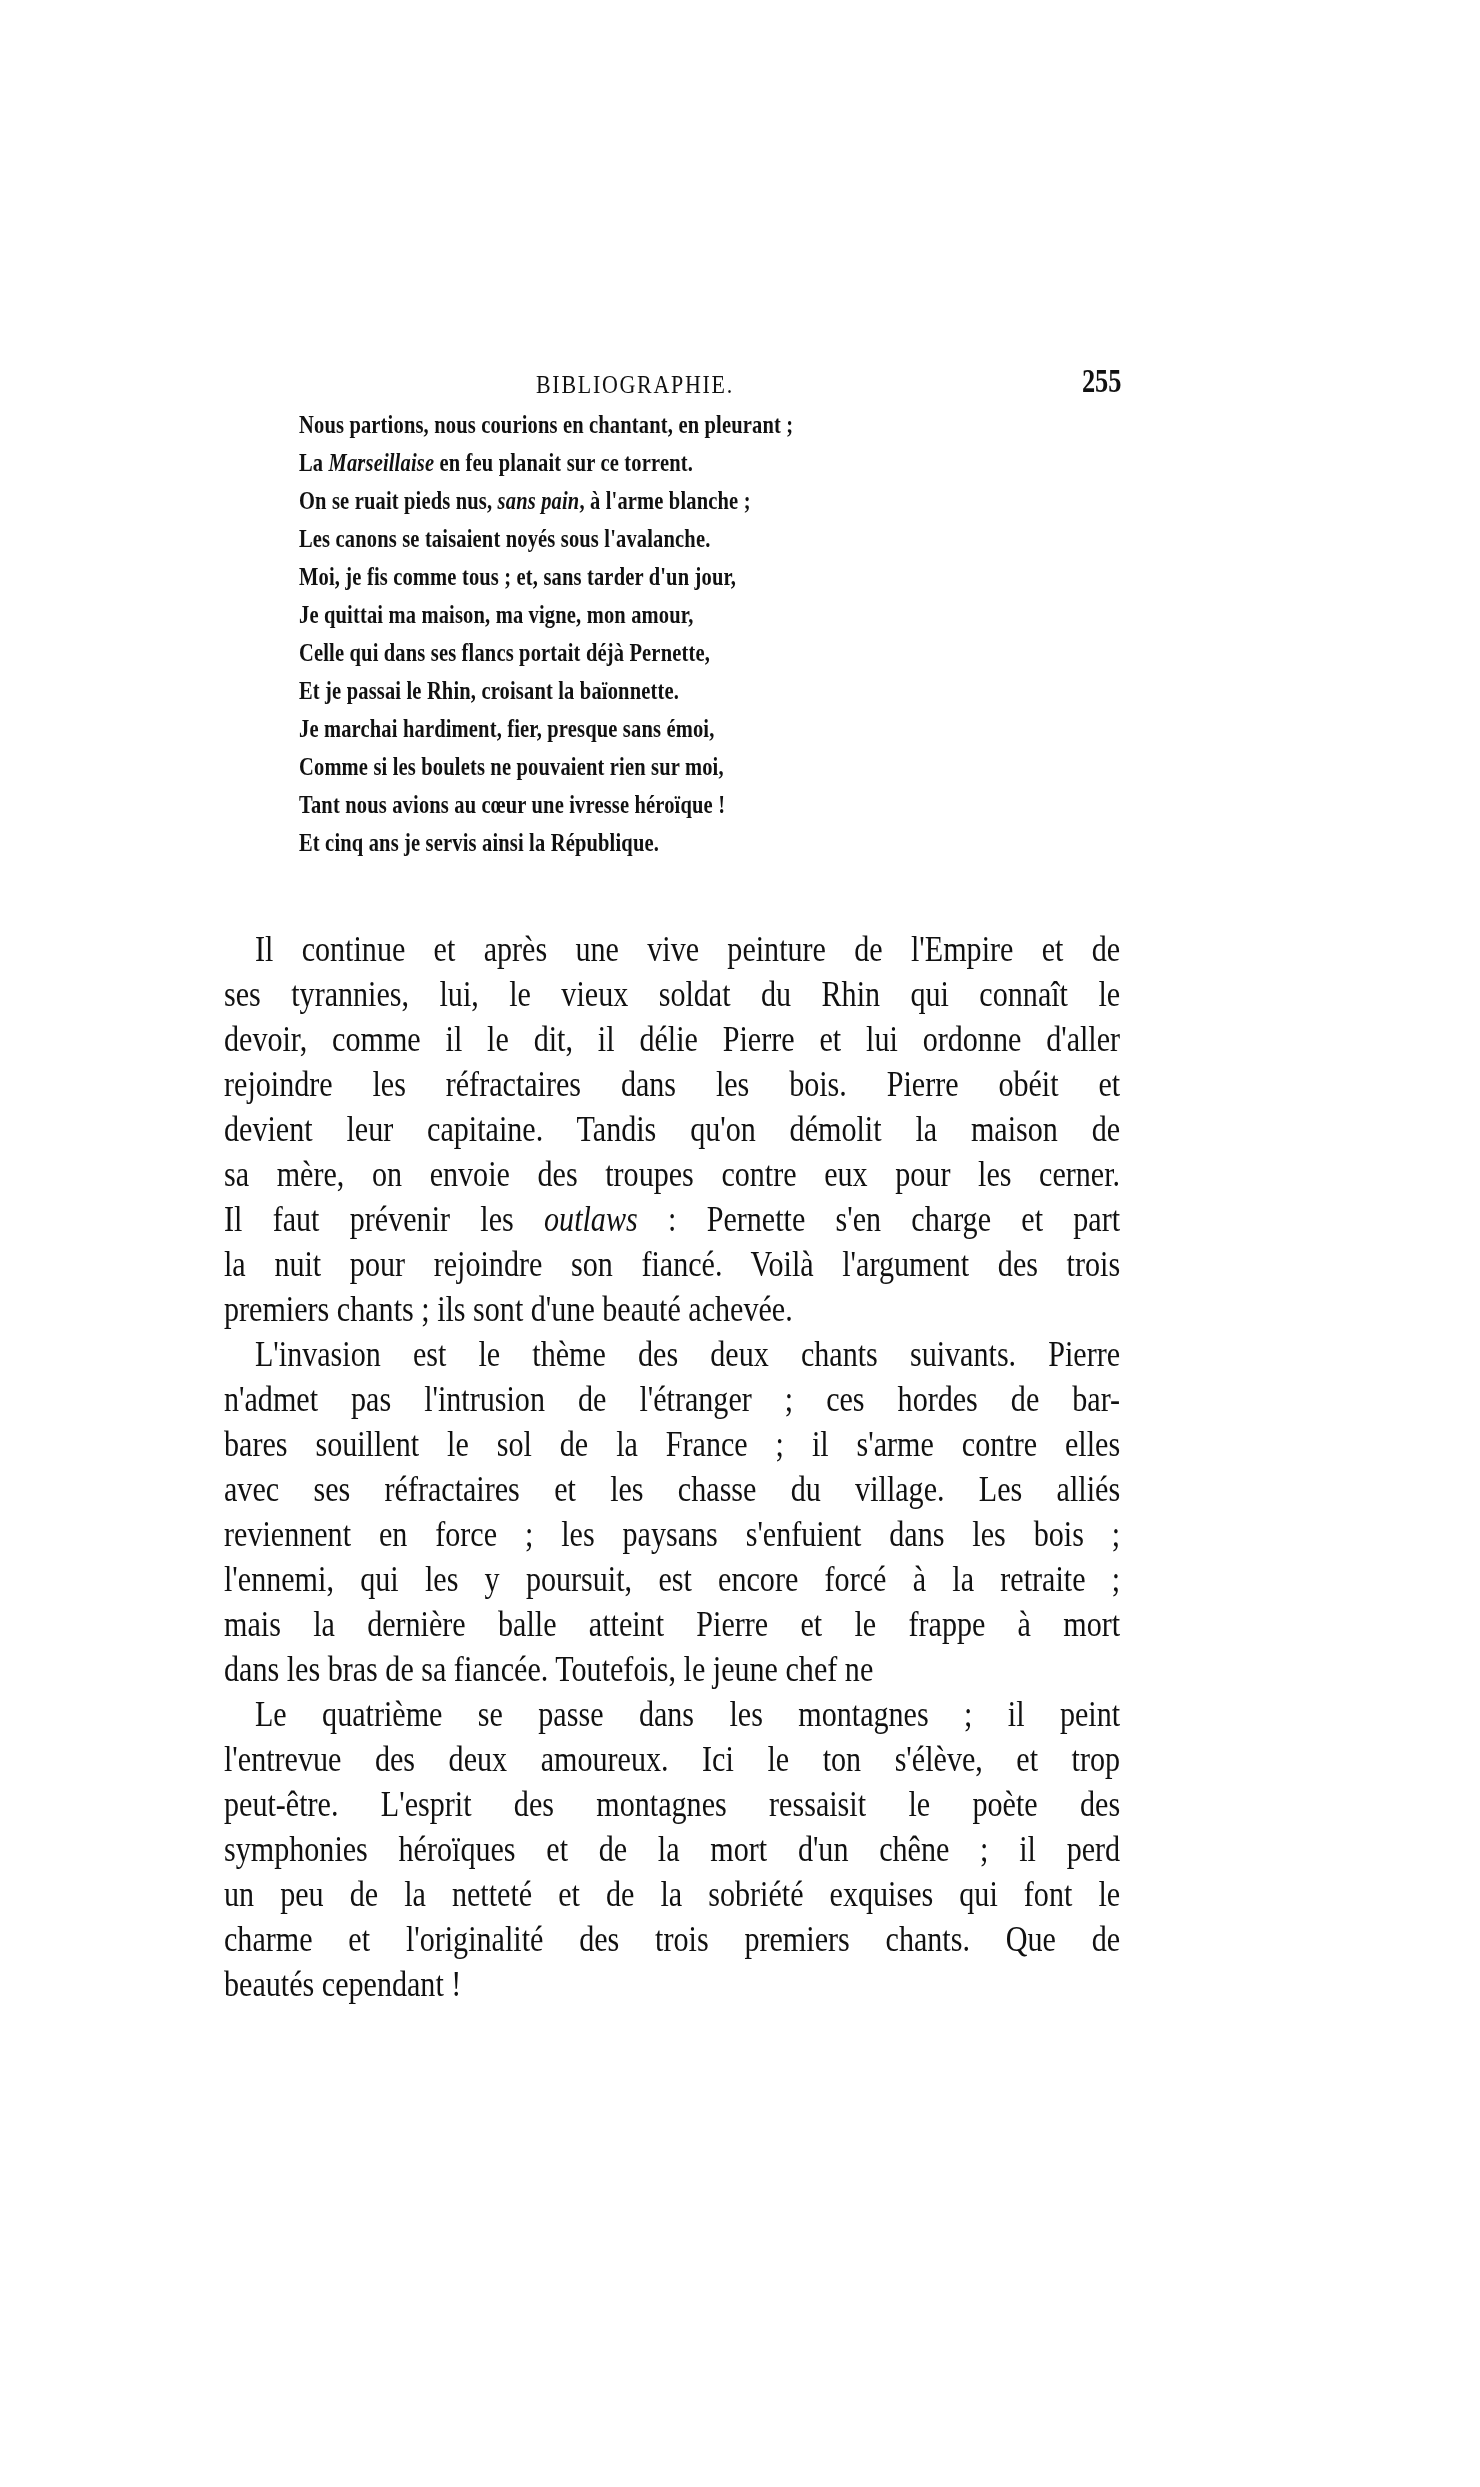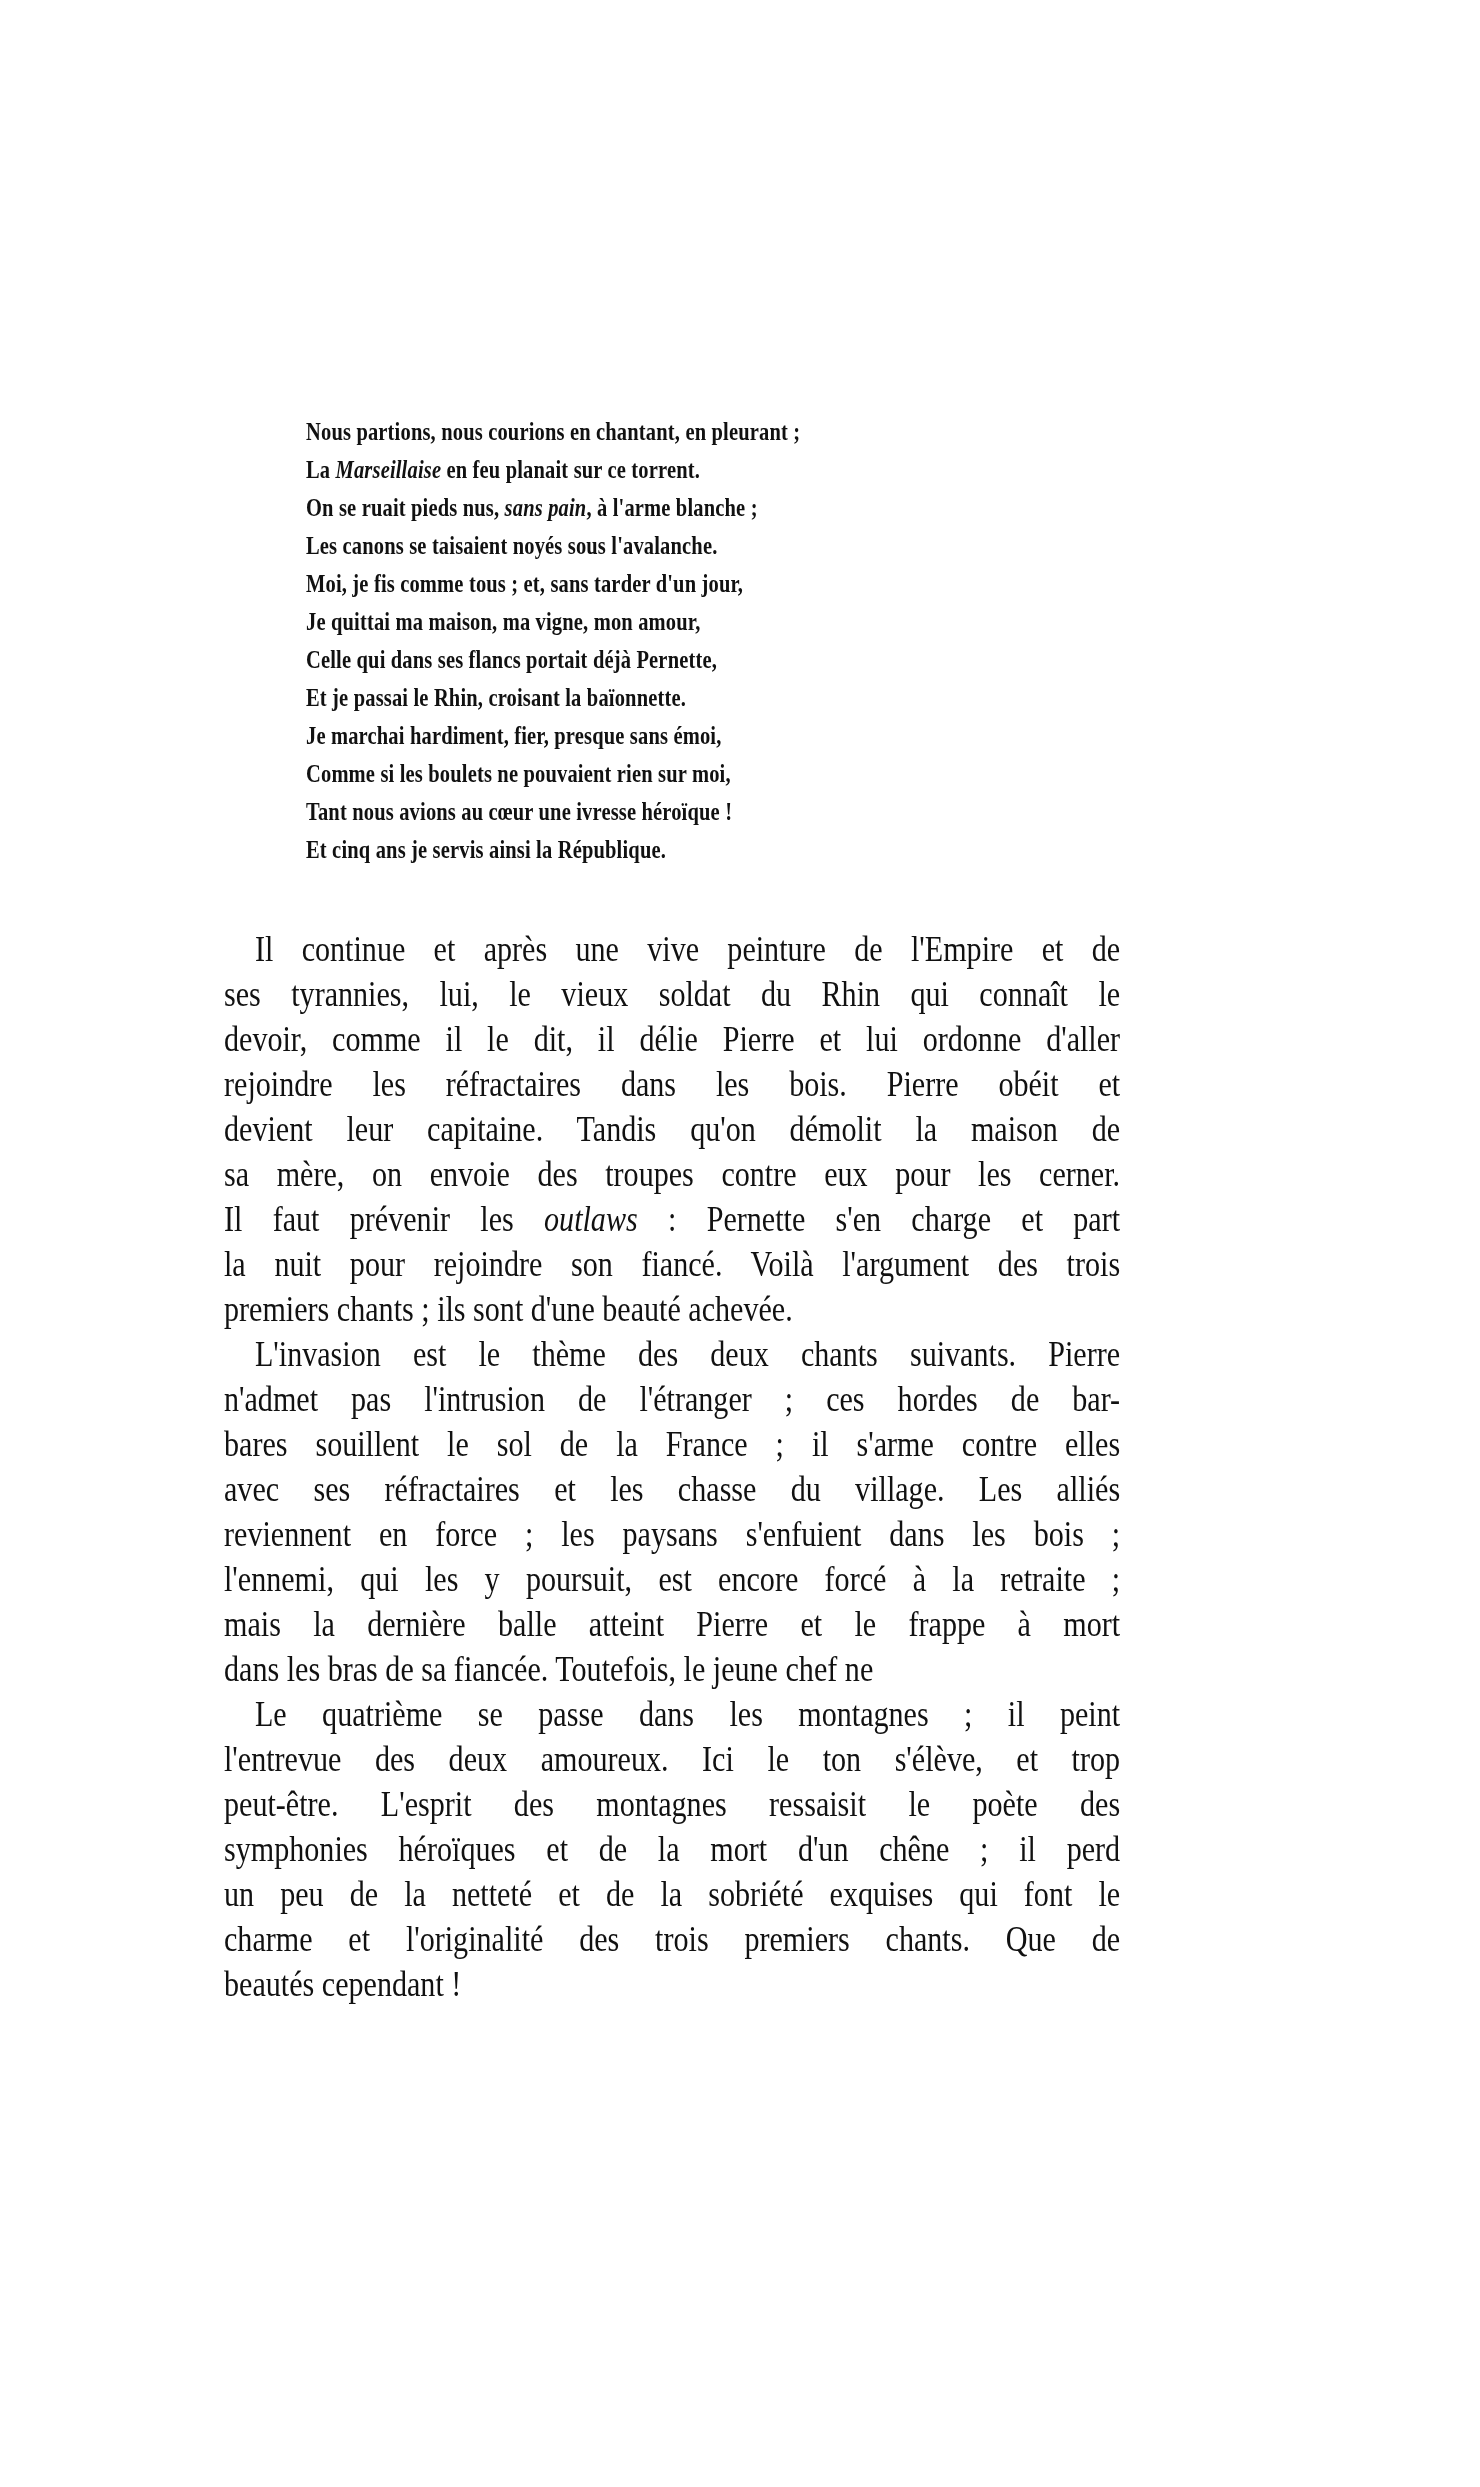--- a/index.html
+++ b/index.html
@@ -45,21 +45,21 @@
       font-size: 33px;
       font-weight: bold;
       transform: scaleX(0.8);
       transform-origin: right top;
     }
     .poem {
       position: absolute;
       left: 299px;
       top: 406px;
       width: 743px;
-      margin: 7px;
+      margin: 0;
       padding: 0;
       list-style: none;
     }
     .poem-line {
       height: 38px;
       line-height: 38px;
       font-size: 25px;
       font-weight: bold;
       white-space: nowrap;
       transform: scaleX(0.82);
@@ -93,20 +93,24 @@
     .prose-line.last {
       text-align-last: left;
     }
     .prose-line em { font-style: italic; }
   </style>
 </head>
 <body>
 
 <div class="page">
 
+  <div class="running-head">
+    <span class="running-title">BIBLIOGRAPHIE.</span>
+    <span class="page-number">255</span>
+  </div>
 
   <div class="poem" id="poem">
       <div class="poem-line">Nous partions, nous courions en chantant, en pleurant ;</div>
       <div class="poem-line"><span>La </span><em>Marseillaise</em><span> en feu planait sur ce torrent.</span></div>
       <div class="poem-line"><span>On se ruait pieds nus, </span><em>sans pain</em><span>, à l'arme blanche ;</span></div>
       <div class="poem-line">Les canons se taisaient noyés sous l'avalanche.</div>
       <div class="poem-line">Moi, je fis comme tous ; et, sans tarder d'un jour,</div>
       <div class="poem-line">Je quittai ma maison, ma vigne, mon amour,</div>
       <div class="poem-line">Celle qui dans ses flancs portait déjà Pernette,</div>
       <div class="poem-line">Et je passai le Rhin, croisant la baïonnette.</div>

